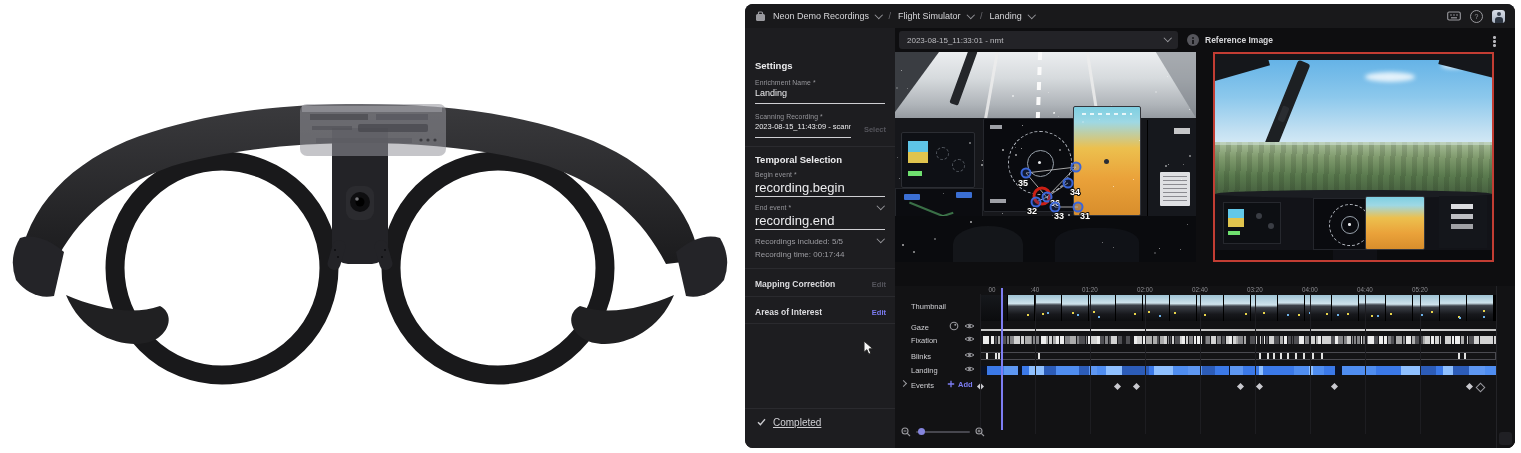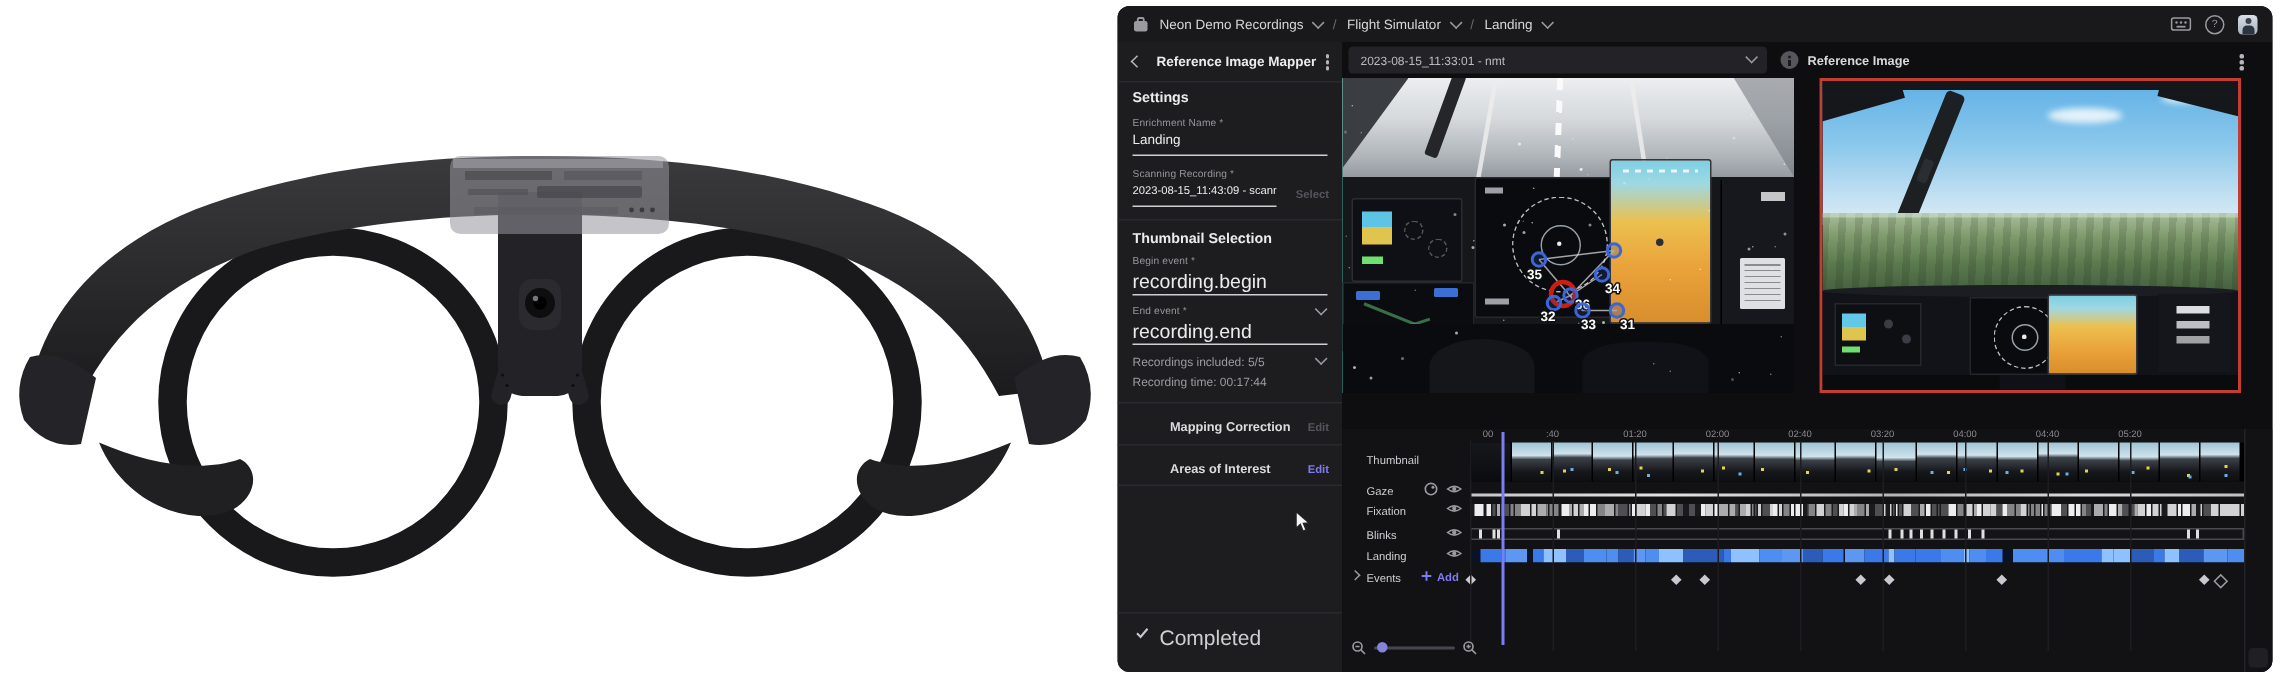--- a/index.html
+++ b/index.html
@@ -29,21 +29,21 @@
   
   .sidebar{position:absolute;left:0;top:24px;width:150px;bottom:0;background:#1d1d20;border-right:1px solid #070708;}
   .sb-h{position:absolute;left:0;top:0;right:0;height:26px;border-bottom:1px solid #2a2a2e;}
   .sb-title{position:absolute;left:26px;top:8px;font-size:9px;font-weight:700;color:#ececee;}
   .lab{position:absolute;left:10px;font-size:6.8px;color:#96969b;letter-spacing:.1px;}
   .sec{position:absolute;left:10px;font-size:9.5px;font-weight:700;color:#ececee;}
   .val{position:absolute;left:10px;right:10px;height:15px;font-size:13px;color:#ececee;
        border-bottom:1px solid #cfcfd3;white-space:nowrap;overflow:hidden;}
   .hr{position:absolute;left:0;right:0;height:1px;background:#2a2a2e;}
   .muted{position:absolute;left:10px;font-size:8px;color:#9b9ba0;}
-  .rowlab{position:absolute;left:10px;font-size:8.5px;font-weight:700;color:#dcdcdf;margin-left:25px;}
+  .rowlab{position:absolute;left:10px;font-size:8.5px;font-weight:700;color:#dcdcdf;}
   .editlnk{position:absolute;right:9px;font-size:7.5px;font-weight:700;}
   .accent{color:var(--accent,#7d7df3);}
   .disabled{color:#55555c;}
   
   .main{position:absolute;left:150px;top:24px;right:0;bottom:0;background:#0e0e10;}
   .ddbar{position:absolute;left:4px;top:3px;width:279px;height:18px;background:#232327;border-radius:3px;}
   .ddtxt{position:absolute;left:8px;top:4.5px;font-size:8px;color:#bcbcc0;white-space:nowrap;}
   .video{position:absolute;left:0;top:24px;width:301px;height:210px;background:#5eead4;overflow:hidden;}
   .vdiv{position:absolute;left:301px;top:0;width:12px;height:234px;background:#0e0e10;}
   .infoc{position:absolute;left:292px;top:6px;width:12px;height:12px;border-radius:50%;background:#56565c;}
@@ -164,53 +164,48 @@
         </svg>
         <span class="helpc">?</span>
         <span class="avatar">
             <span class="head"></span>
             <span class="body"></span>
           </span>
       </div>
     </div>
 
     <div class="sidebar">
-      <div class="sb-h">
-        <span class="abs chev-left" style="left:10px;top:10px;"></span>
-        <span class="sb-title">Reference Image Mapper</span>
-        <span class="abs dots3" style="right:9px;top:12px;"></span>
-      </div>
       <div class="sec" style="top:32px;">Settings</div>
       <div class="lab" style="top:51px;">Enrichment Name *</div>
       <div class="val" style="top:60px;font-size:9px;">Landing</div>
       <div class="lab" style="top:85px;">Scanning Recording *</div>
       <div class="val" style="top:94px;right:44px;font-size:7.5px;">2023-08-15_11:43:09 - scanni</div>
       <div class="editlnk disabled" style="top:97px;">Select</div>
       <div class="hr" style="top:118px;"></div>
-      <div class="sec" style="top:126px;">Thumbnail Selection</div>
+      <div class="sec" style="top:126px;">Temporal Selection</div>
       <div class="lab" style="top:143px;">Begin event *</div>
       <div class="val" style="top:152px;height:16px;">recording.begin</div>
       <span class="abs chev" style="right:12px;top:178px;"></span>
       <div class="lab" style="top:176px;">End event *</div>
       <div class="val" style="top:185px;height:16px;">recording.end</div>
       <span class="abs chev" style="right:12px;top:211px;"></span>
       <div class="muted" style="top:209px;">Recordings included: 5/5</div>
       <div class="muted" style="top:222px;">Recording time: 00:17:44</div>
       <div class="hr" style="top:240px;"></div>
       <div class="rowlab" style="top:251px;">Mapping Correction</div>
       <div class="editlnk disabled" style="top:252px;">Edit</div>
       <div class="hr" style="top:268px;"></div>
       <div class="rowlab" style="top:279px;">Areas of Interest</div>
       <div class="editlnk accent" style="top:280px;">Edit</div>
       <div class="hr" style="top:295px;"></div>
       <div class="hr" style="top:380px;"></div>
       <svg class="abs" style="left:12px;top:390px;" width="9" height="8" viewBox="0 0 9 8">
         <path d="M1,4.2 L3.4,6.6 L8,1.2" fill="none" stroke="#c9c9cd" stroke-width="1.4"></path>
       </svg>
-      <div class="abs" style="left:28px;top:389px;font-size:14px;color:#cfcfd3;">Completed</div>
+      <div class="abs" style="left:28px;top:389px;font-size:10px;color:#cfcfd3;text-decoration:underline;">Completed</div>
     </div>
 
     <div class="main">
 
       <div class="ddbar">
         <span class="ddtxt">2023-08-15_11:33:01 - nmt</span>
         <span class="abs chev" style="right:8px;top:7px;"></span>
       </div>
 
       <div class="video">

